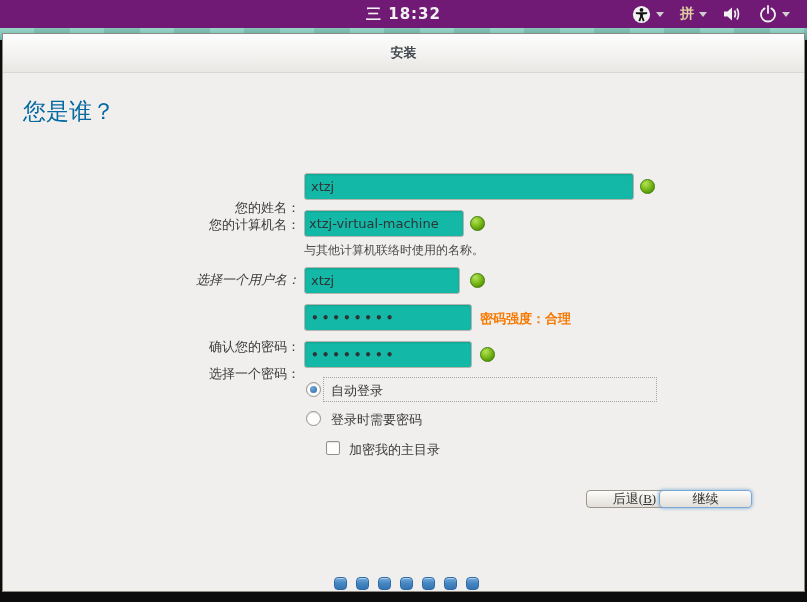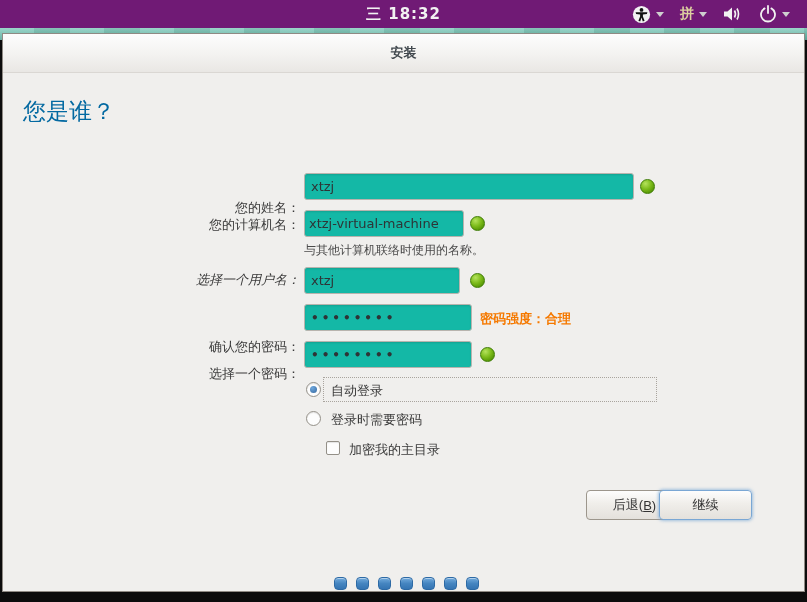--- a/index.html
+++ b/index.html
@@ -50,24 +50,24 @@
   .radio { position:absolute; width:15px; height:15px; border-radius:50%; background:#fdfdfd;
            border:1px solid #949088; box-shadow:inset 0 1px 1px rgba(0,0,0,.1); }
   .radio.on:after { content:""; position:absolute; left:3px; top:3px; width:7px; height:7px; border-radius:50%;
            background:radial-gradient(circle at 35% 30%, #6ea7dd, #35689f); }
   .focusrect { position:absolute; border:1px dotted #a9a49e; }
   .optlabel { position:absolute; font-size:13px; color:#3a3a3a; }
   .checkbox { position:absolute; width:14px; height:14px; background:#fdfdfd; border:1px solid #949088;
               border-radius:2px; box-shadow:inset 0 1px 1px rgba(0,0,0,.1); }
 
   
-  .btn { position:absolute; height:30px; border-radius:4px; font-size:13px; color:#333;
+  .btn { position:absolute; height:18px; border-radius:4px; font-size:13px; color:#333;
          background:linear-gradient(180deg,#fdfdfd 0%,#f0eeea 45%,#e4e1dc 100%);
          border:1px solid #9c968c; display:flex; align-items:center; justify-content:center; cursor:default;
-         font-family:Liberation Sans, sans-serif; }
+         font-family:Liberation Serif, serif; }
   .btn.focused { border:1px solid #7aa7d4; box-shadow:0 0 3px 1px rgba(125,170,215,.65); }
   .mnemonic { text-decoration:underline; }
 
   
   .dots { position:absolute; left:331px; top:543px; display:flex; gap:9px; }
   .dot { width:13px; height:13px; border-radius:4px; border:1px solid #2d6aa5;
          background:linear-gradient(180deg,#72abdd 0%,#4585c0 50%,#3474b2 100%);
          box-shadow:inset 0 1px 0 rgba(255,255,255,.45); }
 
   svg { display:block; }

